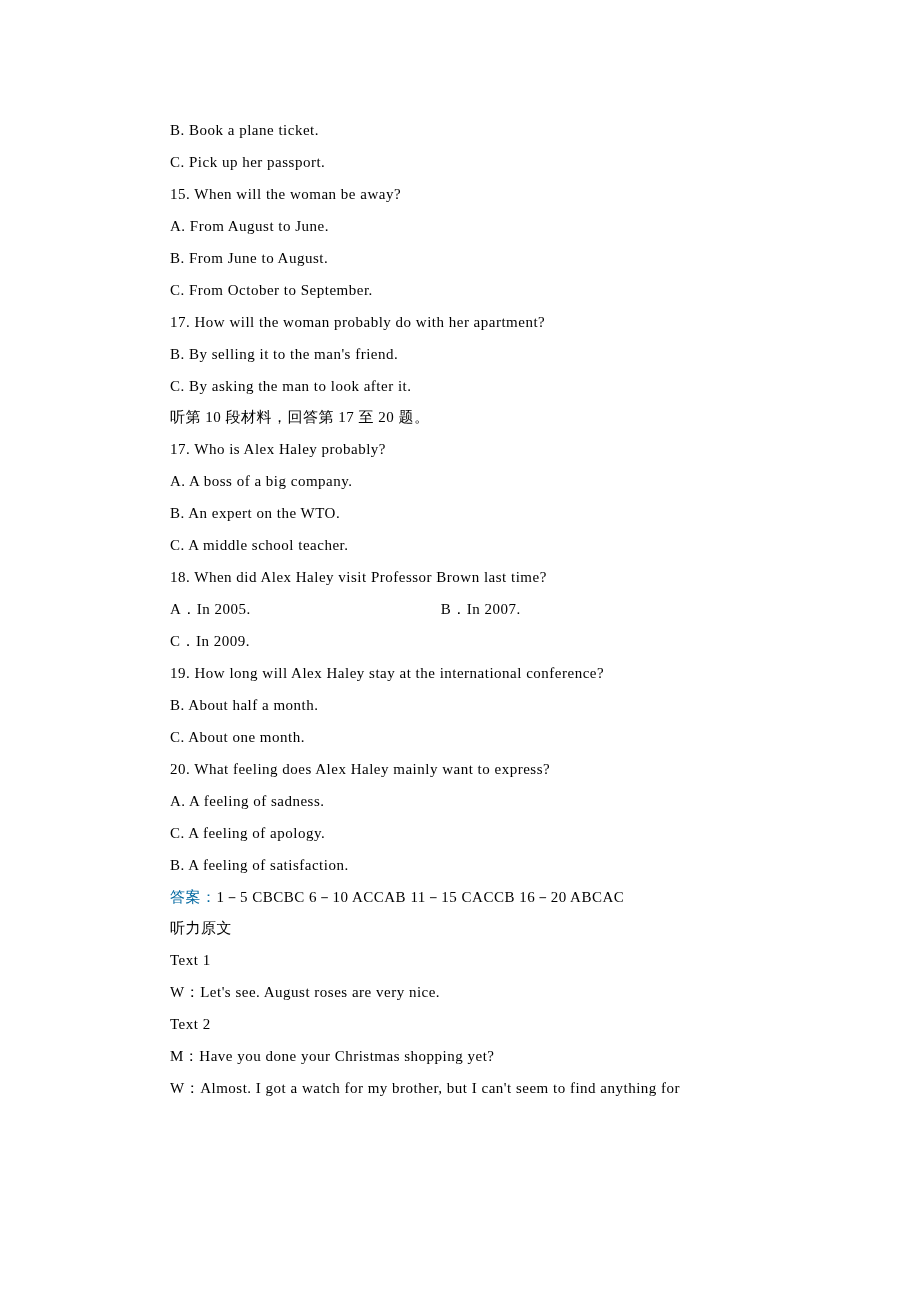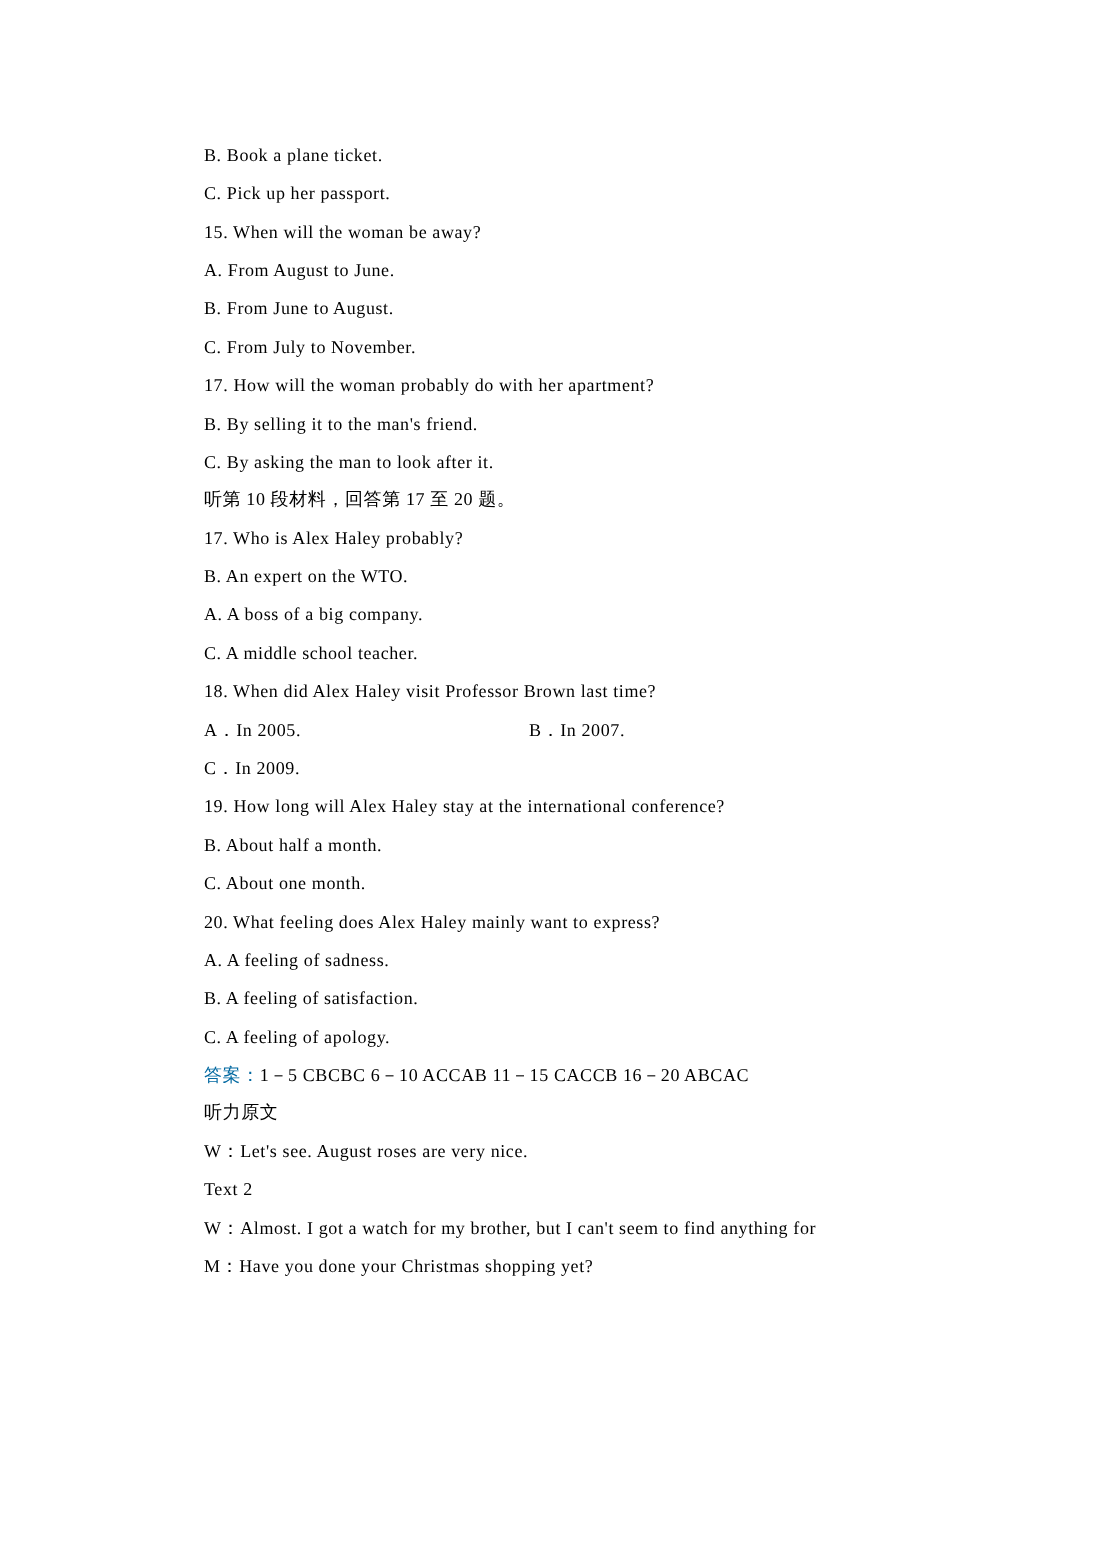--- a/index.html
+++ b/index.html
@@ -30,38 +30,39 @@
   </style>
 </head>
 <body>
 
 <div id="content">
     <div class="line">B. Book a plane ticket.</div>
     <div class="line">C. Pick up her passport.</div>
     <div class="line">15. When will the woman be away?</div>
     <div class="line">A. From August to June.</div>
     <div class="line">B. From June to August.</div>
-    <div class="line">C. From July to November.</div>
+    <div class="line">C. From October to September.</div>
     <div class="line">17. How will the woman probably do with her apartment?</div>
     <div class="line">B. By selling it to the man's friend.</div>
     <div class="line">C. By asking the man to look after it.</div>
     <div class="line">听第 10 段材料，回答第 17 至 20 题。</div>
     <div class="line">17. Who is Alex Haley probably?</div>
+    <div class="line">A. A boss of a big company.</div>
     <div class="line">B. An expert on the WTO.</div>
-    <div class="line">A. A boss of a big company.</div>
     <div class="line">C. A middle school teacher.</div>
     <div class="line">18. When did Alex Haley visit Professor Brown last time?</div>
     <div class="line"><span class="inline-b">A．In 2005.</span><span class="inline-b" style="width: 190px;"></span><span class="inline-b">B．In 2007.</span></div>
     <div class="line">C．In 2009.</div>
     <div class="line">19. How long will Alex Haley stay at the international conference?</div>
     <div class="line">B. About half a month.</div>
     <div class="line">C. About one month.</div>
     <div class="line">20. What feeling does Alex Haley mainly want to express?</div>
     <div class="line">A. A feeling of sadness.</div>
+    <div class="line">C. A feeling of apology.</div>
     <div class="line">B. A feeling of satisfaction.</div>
-    <div class="line">C. A feeling of apology.</div>
     <div class="line answer-line"><span class="red">答案：</span><span>1－5 CBCBC  6－10 ACCAB  11－15 CACCB  16－20 ABCAC</span></div>
     <div class="line">听力原文</div>
+    <div class="line">Text 1</div>
     <div class="line">W：Let's see. August roses are very nice.</div>
     <div class="line">Text 2</div>
+    <div class="line">M：Have you done your Christmas shopping yet?</div>
     <div class="line">W：Almost. I got a watch for my brother, but I can't seem to find anything for</div>
-    <div class="line">M：Have you done your Christmas shopping yet?</div>
   </div>
 
 </body></html>

